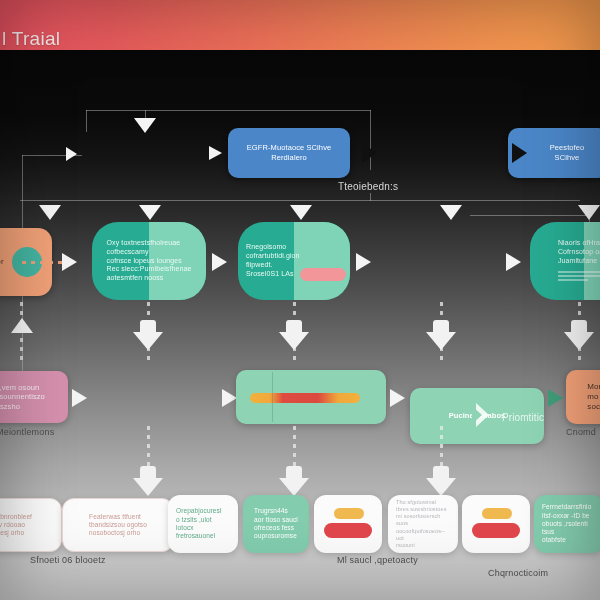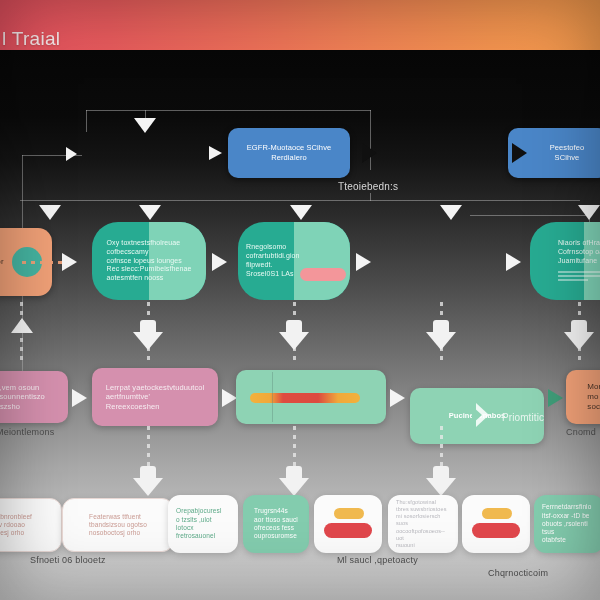--- a/index.html
+++ b/index.html
@@ -223,27 +223,20 @@
   <div class="box box-pink" style="left:-36px;top:371px;width:104px;height:52px;">
     <div class="txt" style="text-align:left;">
       <div>con,vem osoun</div>
       <div>1 Osounnentiszo</div>
       <div>qnoszsho</div>
     </div>
   </div>
   <div class="arr-right" style="left:72px;top:389px;"></div>
   <div class="cap cap-dark" style="left:-4px;top:427px;">Meiontlemons</div>
 
-  <div class="box box-pink" style="left:92px;top:368px;width:126px;height:58px;">
-    <div class="txt" style="text-align:left;">
-      <div>Lerrpat yaetockestvtuduutcol</div>
-      <div>aertfnumttve'</div>
-      <div>Rereexcoeshen</div>
-    </div>
-  </div>
   <div class="arr-right" style="left:222px;top:389px;"></div>
 
   <div class="box box-green" style="left:236px;top:370px;width:150px;height:54px;">
     <div style="position:absolute;left:14px;top:23px;width:110px;height:10px;border-radius:8px;background:linear-gradient(90deg,#f2b13c 0%,#f0a83a 18%,#de4b40 30%,#dc4a3f 62%,#f0a83a 80%,#f2b13c 100%);filter:blur(.6px);"></div>
     <div class="vline" style="left:36px;top:2px;height:50px;background:rgba(90,130,115,.35);"></div>
   </div>
   <div class="arr-right" style="left:390px;top:389px;"></div>
 
   <div class="box box-green" style="left:410px;top:388px;width:134px;height:56px;">
     <div class="txt" style="color:#ffffff;font-weight:bold;font-size:7.5px;">Pucinehvnabos</div>

